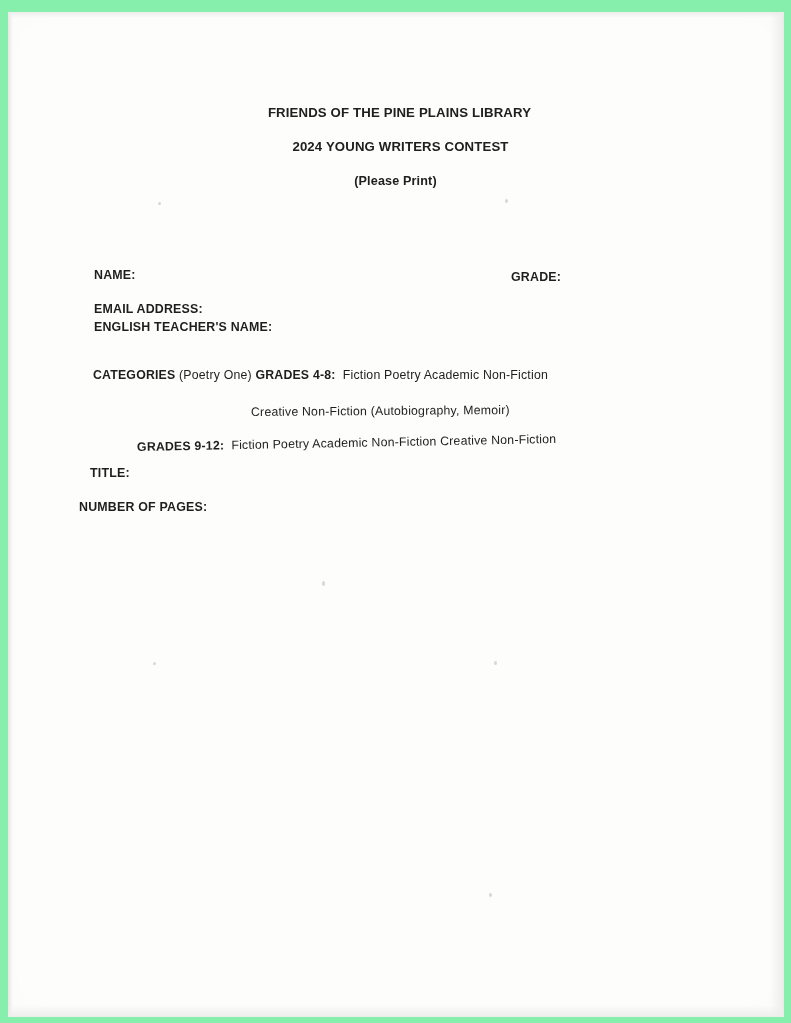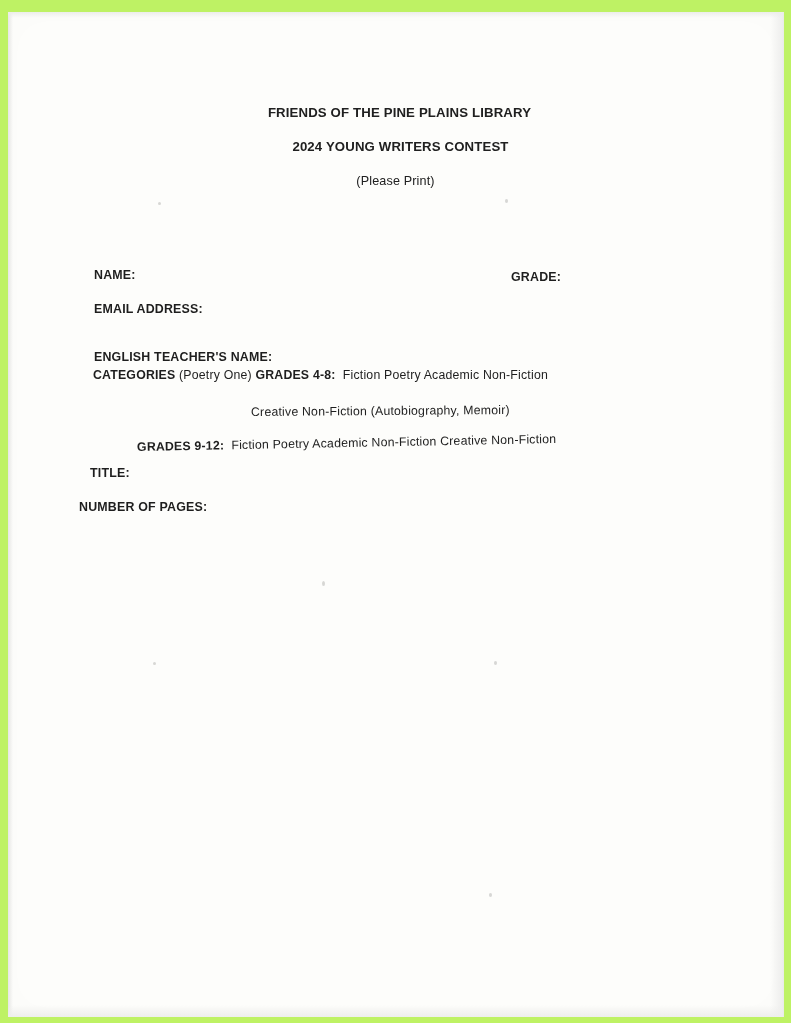--- a/index.html
+++ b/index.html
@@ -7,21 +7,21 @@
     padding: 0;
     background: #ffffff;
   }
   body {
     font-family: "Liberation Sans", sans-serif;
   }
   .page {
     position: relative;
     width: 791px;
     height: 1023px;
-    background: #bef264;
+    background: #86efac;
     overflow: hidden;
   }
   
   .scan {
     position: absolute;
     left: 8px;
     top: 12px;
     width: 775px;
     height: 1005px;
     background: #fdfdfb;
@@ -80,38 +80,38 @@
     font-weight: bold;
     font-size: 13.2px;
     letter-spacing: 0.15px;
     line-height: 34px;
     color: #202020;
   }
   .title-line.t1 { margin-left: 8px; }
   .title-line.t2 { margin-left: 10px; }
   .title-line.t3 { margin-left: 4px; }
   .title-line.t4 {
-    font-weight: normal;
+    font-weight: bold;
     font-size: 12.6px;
     margin-left: 0px;
   }
 
   .field {
     position: absolute;
     font-weight: bold;
     font-size: 12.4px;
     color: #1e1e1e;
     letter-spacing: 0.2px;
     white-space: nowrap;
   }
 
   #f-name      { left: 94px;  top: 268px; }
   #f-grade     { left: 511px; top: 270px; }
   #f-email     { left: 94px;  top: 302px; }
-  #f-teacher   { left: 94px;  top: 350px; }
+  #f-teacher   { left: 94px;  top: 320px; }
 
   #f-categories {
     left: 93px;
     top: 368px;
     font-weight: bold;
     font-size: 12.3px;
   }
   #f-categories .reg {
     font-weight: normal;
   }

